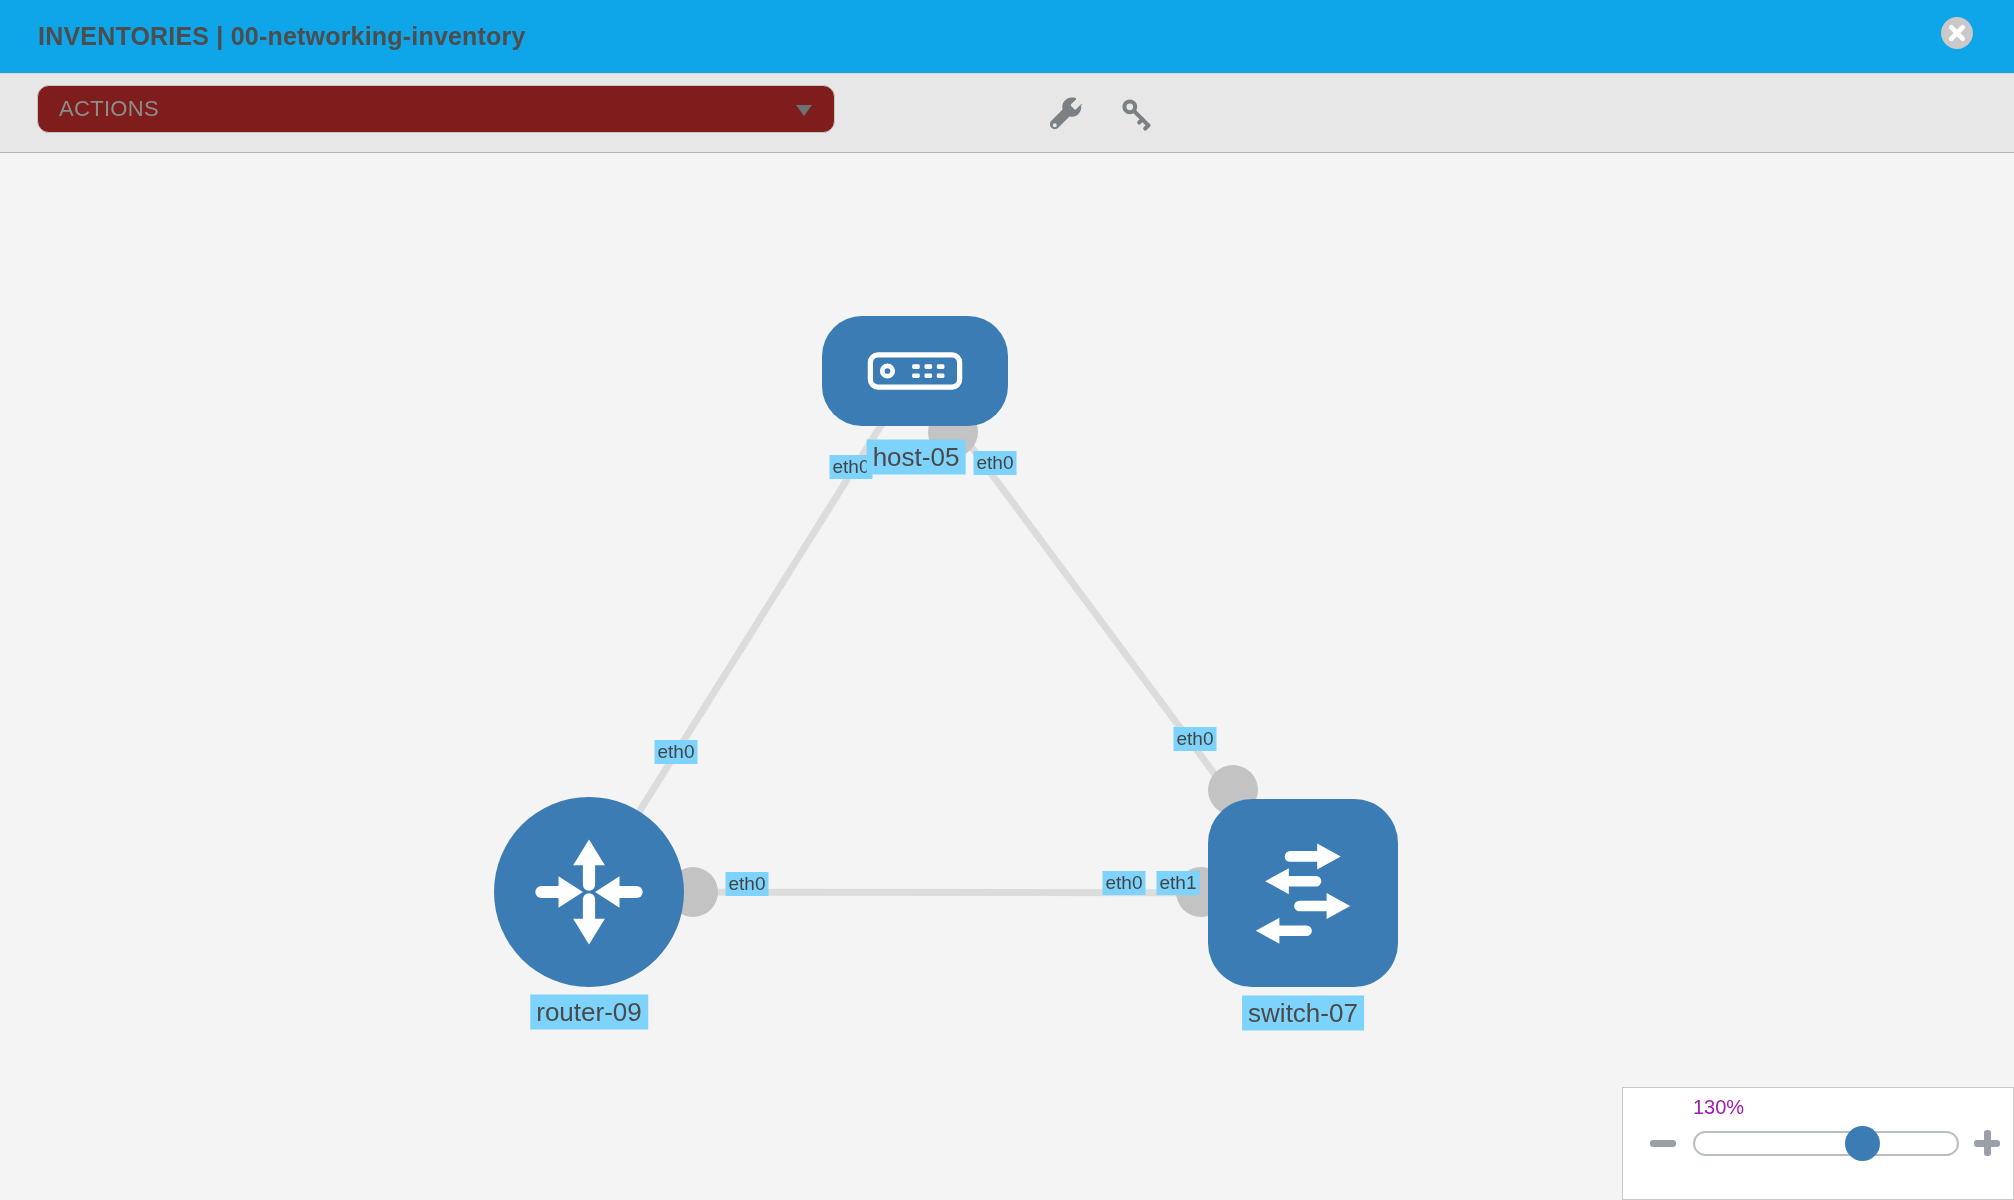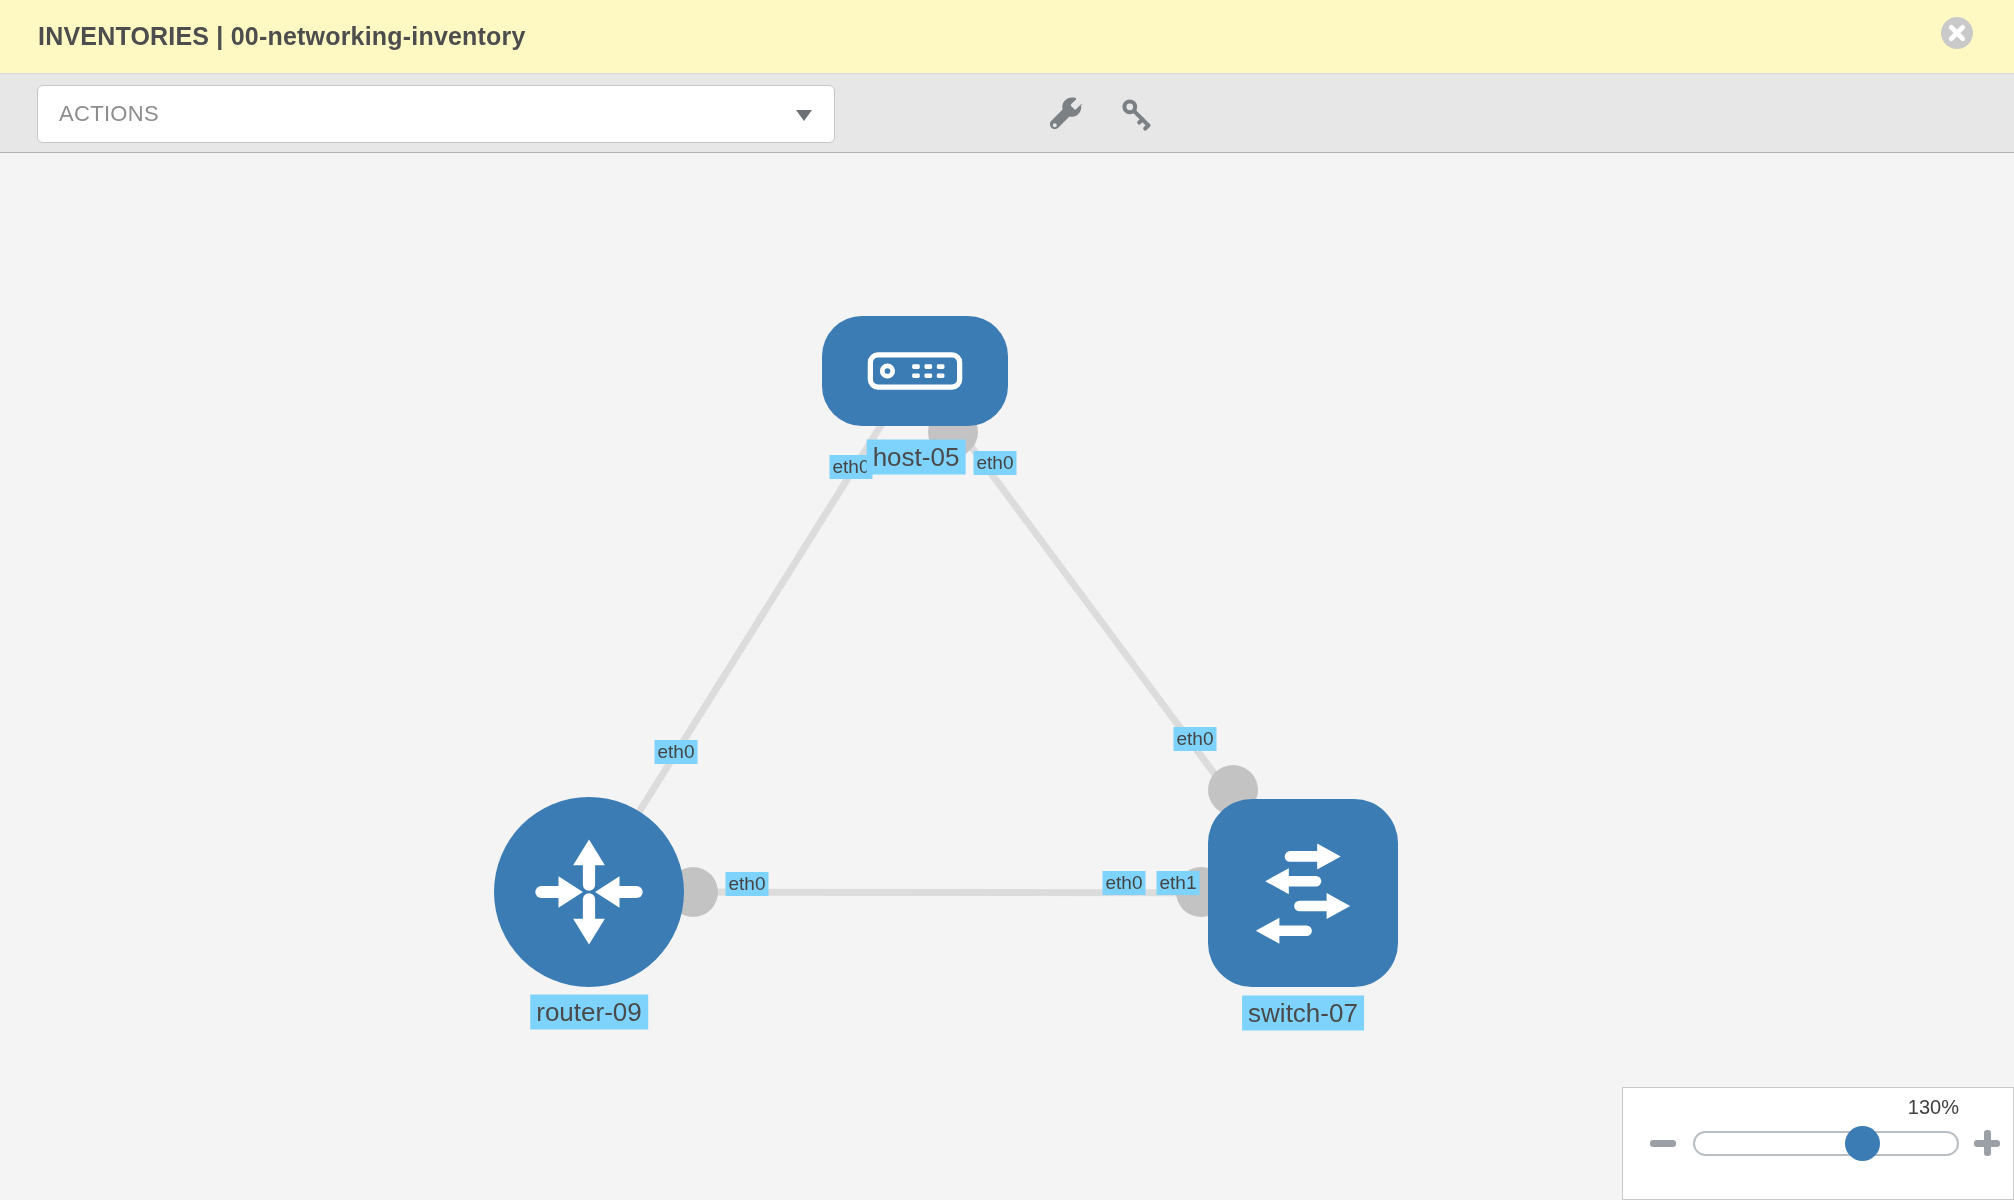--- a/index.html
+++ b/index.html
@@ -1,27 +1,27 @@
 <!DOCTYPE html>
 <html><head>
 <meta charset="utf-8">
 <style>
   html,body{margin:0;padding:0;}
   .app{position:relative;width:2014px;height:1200px;overflow:hidden;background:#ffffff;
        font-family:"Liberation Sans",sans-serif;-webkit-font-smoothing:antialiased;}
 
   
-  .hdr{position:absolute;top:0;left:0;right:0;height:73px;background:#fef9c3;display:flex;align-items:center;}
+  .hdr{position:absolute;top:0;left:0;right:0;height:73px;background:#0ea5e9;display:flex;align-items:center;}
   .hdr-title{margin-left:38px;font-size:25px;font-weight:700;color:#4d4d4d;letter-spacing:.2px;}
   .close-btn{position:absolute;top:16px;left:1940px;width:34px;height:34px;cursor:pointer;border:none;background:transparent;padding:0;}
 
   
   .tbar{position:absolute;top:73px;left:0;right:0;height:80px;background:#e7e7e7;
         border-top:1px solid #d9d9d9;border-bottom:1px solid #b2b2b2;box-sizing:border-box;}
-  .dd{position:absolute;top:11px;height:58px;background:#ffffff;border:1px solid #c6c6c6;border-radius:6px;
+  .dd{position:absolute;top:11px;height:48px;background:#7f1d1d;border:1px solid #c6c6c6;border-radius:12px;
       box-sizing:border-box;display:flex;align-items:center;cursor:pointer;}
   .dd-label{margin-left:21px;font-size:22px;color:#8d8d8d;letter-spacing:.3px;}
   .dd-caret{position:absolute;right:22px;top:50%;margin-top:-4px;width:0;height:0;
             border-left:8px solid transparent;border-right:8px solid transparent;border-top:11px solid #6d7175;}
   .dd-actions{left:37px;width:798px;}
   .dd-search{left:1183px;width:792px;}
   .tool-btn{position:absolute;top:22px;width:38px;height:38px;border:none;background:transparent;padding:0;cursor:pointer;}
   .tool-wrench{left:1048px;}
   .tool-key{left:1118px;}
 
@@ -31,21 +31,21 @@
   .links-layer line{pointer-events:auto;cursor:pointer;}
   .nodes-layer,.labels-layer{position:absolute;top:0;left:0;width:2014px;height:1200px;pointer-events:none;}
   .node{position:absolute;display:flex;align-items:center;justify-content:center;pointer-events:auto;cursor:pointer;box-sizing:border-box;}
   .lbl{position:absolute;transform:translate(-50%,-50%);background:#7dd3fc;white-space:nowrap;pointer-events:none;}
   .lbl-node{font-size:26px;color:#4a4a4a;padding:2px 6px;}
   .lbl-if{font-size:19px;color:#444444;padding:1px 3px;}
 
   
   .zoom-panel{position:absolute;left:1622px;top:1087px;width:392px;height:113px;background:#fff;
               border:1px solid #c9c9c9;box-sizing:border-box;}
-  .zoom-value{position:absolute;left:70px;top:8px;width:266px;text-align:right;font-size:20px;color:#404040;}
+  .zoom-value{position:absolute;left:70px;top:8px;width:266px;text-align:left;font-size:20px;color:#a21caf;}
   .zoom-minus{position:absolute;left:27px;top:52px;width:26px;height:7px;border-radius:3px;background:#9aa0a5;border:none;padding:0;cursor:pointer;}
   .zoom-plus{position:absolute;left:351px;top:42px;width:26px;height:26px;border:none;background:transparent;padding:0;cursor:pointer;}
   .zoom-plus::before{content:"";position:absolute;left:0;top:10px;width:26px;height:7px;border-radius:3px;background:#9aa0a5;}
   .zoom-plus::after{content:"";position:absolute;left:10px;top:0;width:7px;height:26px;border-radius:3px;background:#9aa0a5;}
   .zoom-track{position:absolute;left:70px;top:43px;width:266px;height:25px;border:2px solid #b9bec2;border-radius:14px;
               background:#fff;box-sizing:border-box;cursor:pointer;}
   .zoom-thumb{position:absolute;top:38px;width:35px;height:35px;border-radius:50%;cursor:grab;}
 </style>
 </head>
 <body>

